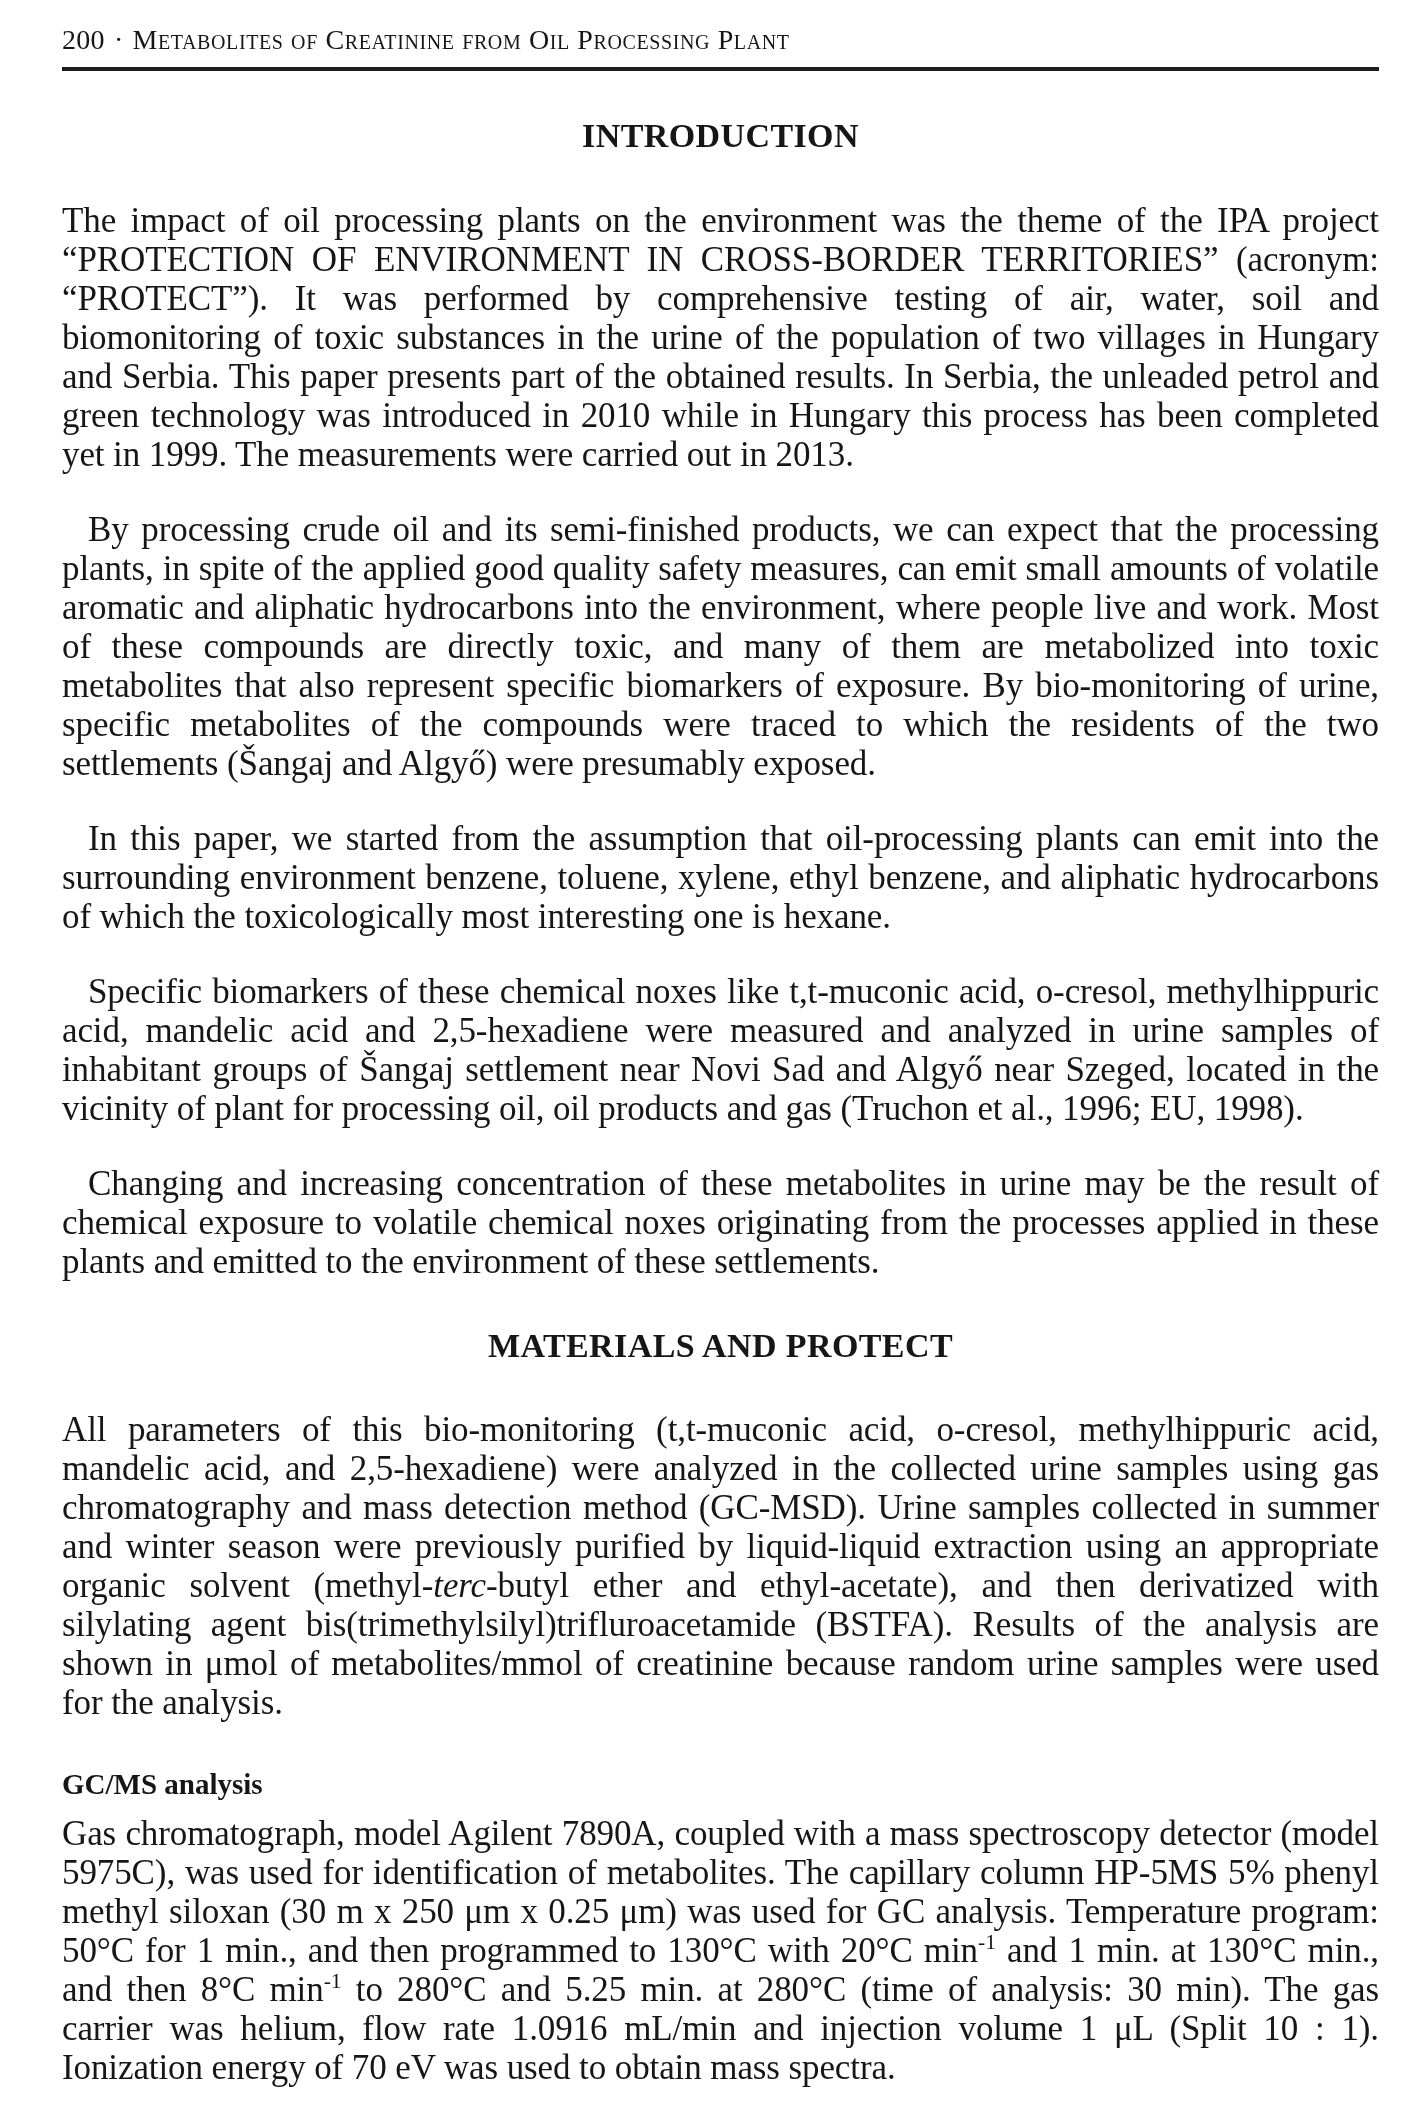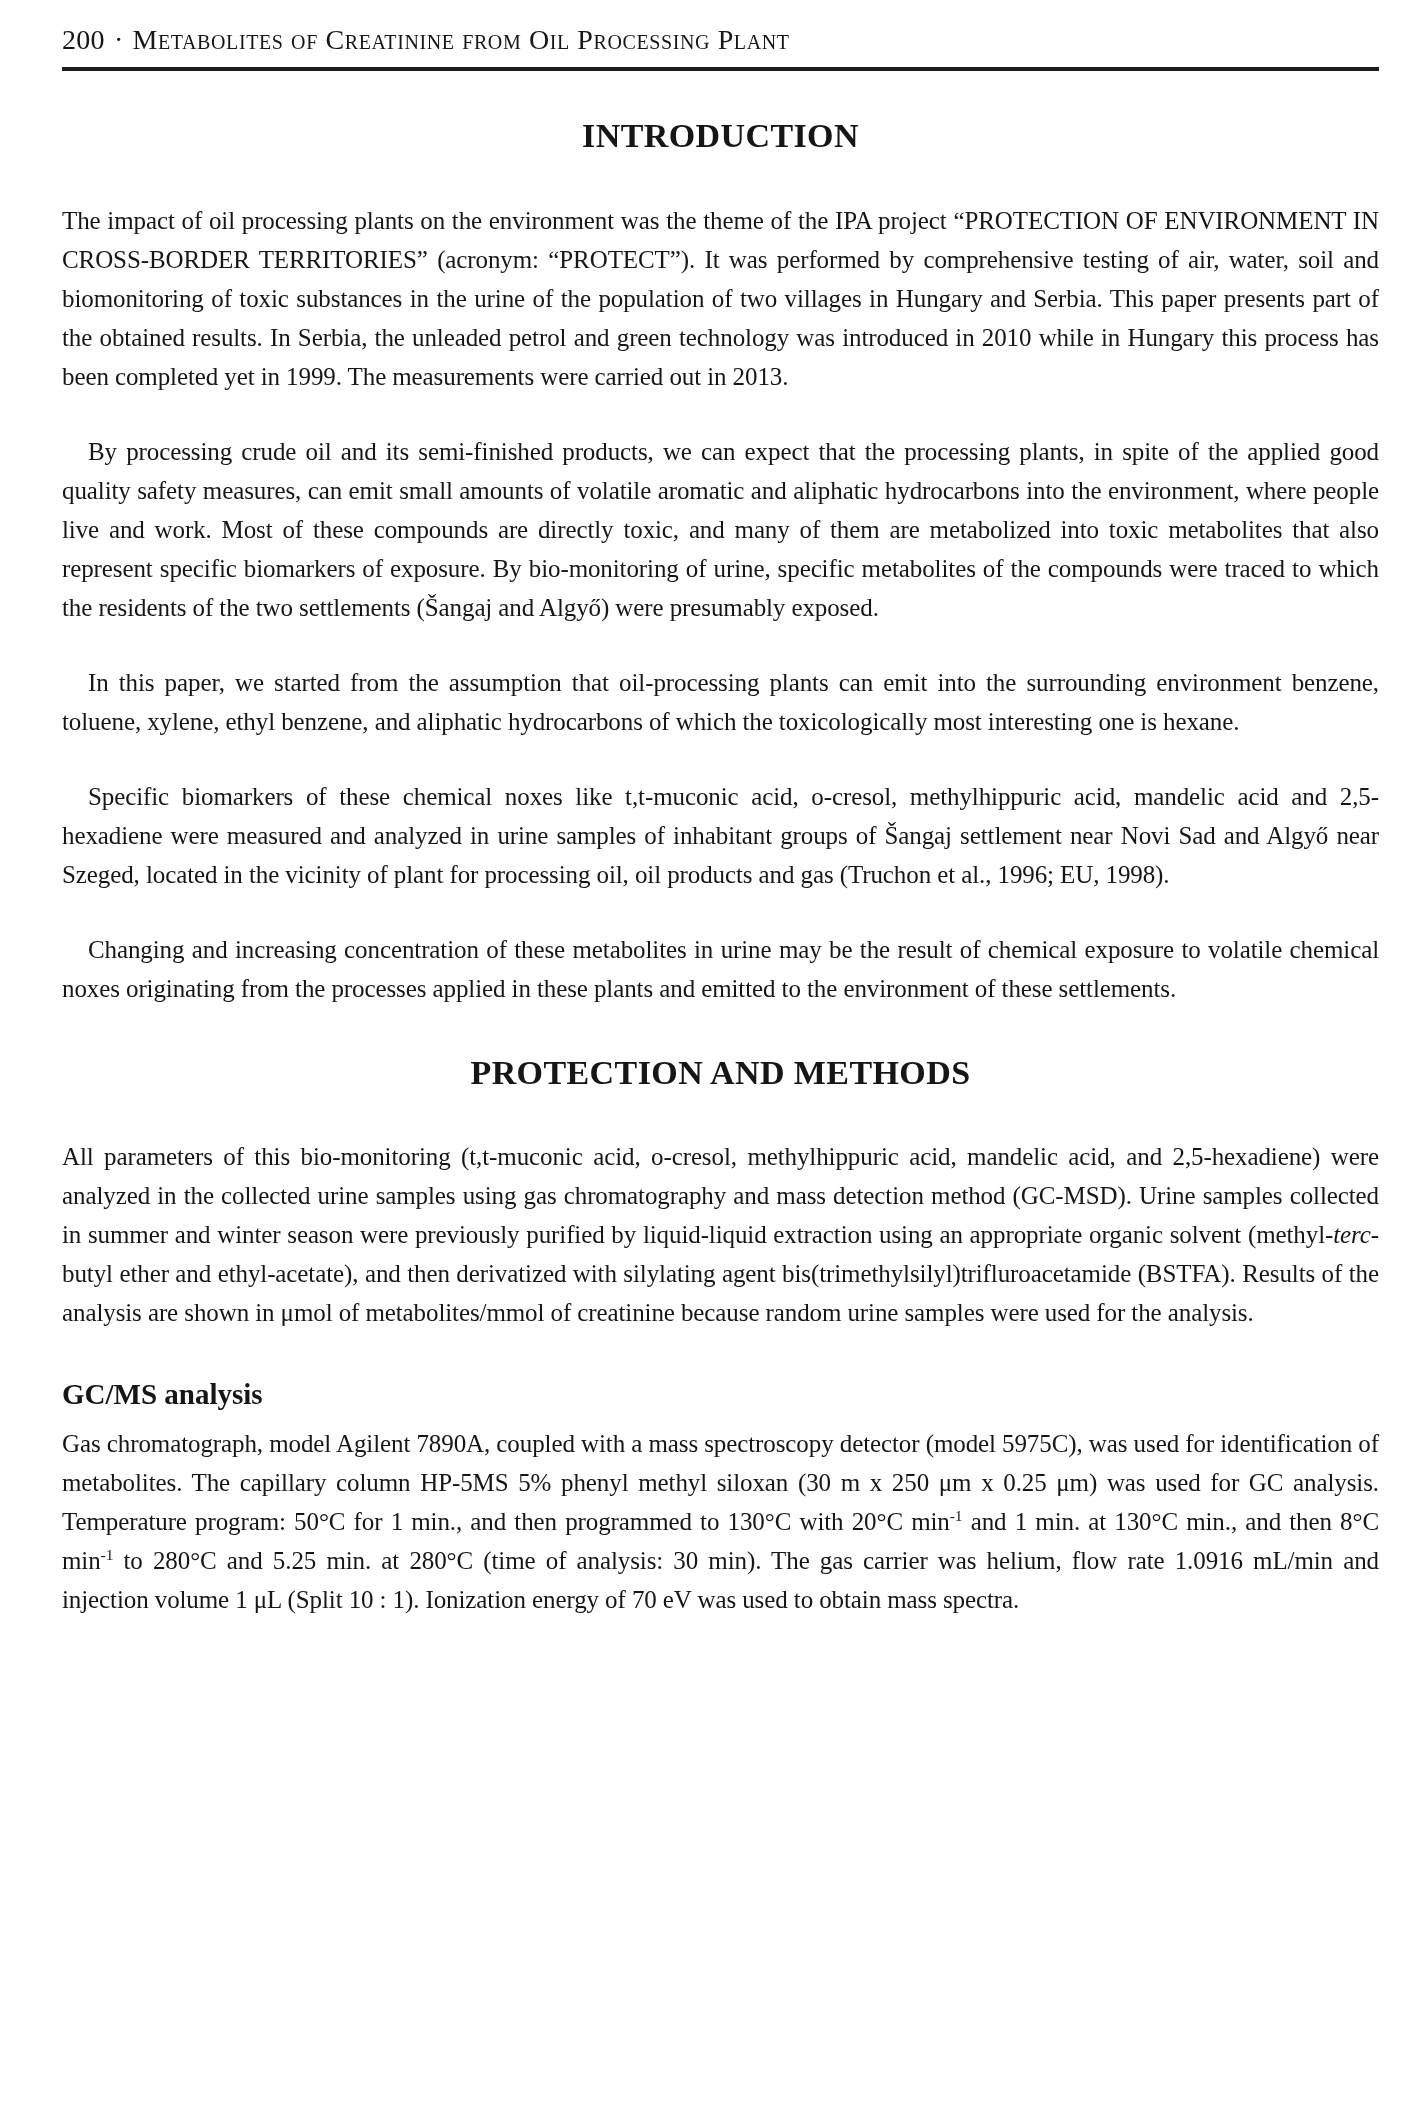--- a/index.html
+++ b/index.html
@@ -54,21 +54,21 @@
     font-size: 29px;
     line-height: 1.15;
     font-weight: bold;
     margin: 46px 0 13px 0;
   }
   
   .paragraphs { margin-top: 46px; }
   .paragraphs.tight { margin-top: 0; }
   .paragraphs p.para {
     margin: 0;
-    font-size: 25px;
+    font-size: 35px;
     line-height: 39px;
     text-align: justify;
     letter-spacing: -0.1px;
     hyphens: none;
   }
   .paragraphs p.para.indent { text-indent: 26px; margin-top: 36px; }
   .paragraphs p.para sup {
     font-size: 0.62em;
     vertical-align: super;
     line-height: 0;
@@ -90,21 +90,21 @@
   <h1 class="section-heading">INTRODUCTION</h1>
 
   <div class="paragraphs">
       <p class="para"><span>The impact of oil processing plants on the environment was the theme of the IPA project “PROTECTION OF ENVIRONMENT IN CROSS-BORDER TERRITORIES”  (acronym: “PROTECT”). It was performed by comprehensive testing of air, water, soil and biomonitoring of toxic substances in the urine of the population of two villages in Hungary and Serbia. This paper presents part of the obtained results. In Serbia, the unleaded petrol and green technology was introduced in 2010 while in Hungary this process has been completed yet in 1999. The measurements were carried out in 2013.</span></p>
       <p class="para indent"><span>By processing crude oil and its semi-finished products, we can expect that the processing plants, in spite of the applied good quality safety measures, can emit small amounts of volatile aromatic and aliphatic hydrocarbons into the environment, where people live and work. Most of these compounds are directly toxic, and many of them are metabolized into toxic metabolites that also represent specific biomarkers of exposure. By bio-monitoring of urine, specific metabolites of the compounds were traced to which the residents of the two settlements (Šangaj and Algyő) were presumably exposed.</span></p>
       <p class="para indent"><span>In this paper, we started from the assumption that oil-processing plants can emit into the surrounding environment benzene, toluene, xylene, ethyl benzene, and aliphatic hydrocarbons of which the toxicologically most interesting one is hexane.</span></p>
       <p class="para indent"><span>Specific biomarkers of these chemical noxes like t,t-muconic acid, o-cresol, methylhippuric acid, mandelic acid and 2,5-hexadiene were measured and analyzed in urine samples of inhabitant groups of Šangaj settlement near Novi Sad and Algyő near Szeged, located in the vicinity of plant for processing oil, oil products and gas (Truchon et al., 1996; EU, 1998).</span></p>
       <p class="para indent"><span>Changing and increasing concentration of these metabolites in urine may be the result of chemical exposure to volatile chemical noxes originating from the processes applied in these plants and emitted to the environment of these settlements.</span></p>
     </div>
 
-  <h1 class="section-heading methods-heading">PROTECTION AND METHODS</h1>
+  <h1 class="section-heading methods-heading">MATERIALS AND PROTECT</h1>
 
   <div class="paragraphs">
       <p class="para"><span>All parameters of this bio-monitoring (t,t-muconic acid, o-cresol, methylhippuric acid, mandelic acid, and 2,5-hexadiene) were analyzed in the collected urine samples using gas chromatography and mass detection method (GC-MSD). Urine samples collected in summer and winter season were previously purified by liquid-liquid extraction using an appropriate organic solvent (methyl-</span><em>terc</em><span>-butyl ether and ethyl-acetate), and then derivatized with silylating agent bis(trimethylsilyl)trifluroacetamide (BSTFA). Results of the analysis are shown in μmol of metabolites/mmol of creatinine because random urine samples were used for the analysis.</span></p>
     </div>
 
   <h2 class="subsection-heading">GC/MS analysis</h2>
 
   <div class="paragraphs tight">
       <p class="para"><span>Gas chromatograph, model Agilent 7890A, coupled with a mass spectroscopy detector (model 5975C), was used for identification of metabolites. The capillary column HP-5MS 5% phenyl methyl siloxan (30 m x 250 μm x 0.25 μm) was used for GC analysis. Temperature program: 50°C for 1 min., and then programmed to 130°C with 20°C min</span><sup>-1</sup><span> and 1 min. at 130°C min., and then 8°C min</span><sup>-1</sup><span> to 280°C and 5.25 min. at 280°C (time of analysis: 30 min). The gas carrier was helium, flow rate 1.0916 mL/min and injection volume 1 μL (Split 10 : 1). Ionization energy of 70 eV was used to obtain mass spectra.</span></p>
     </div>

